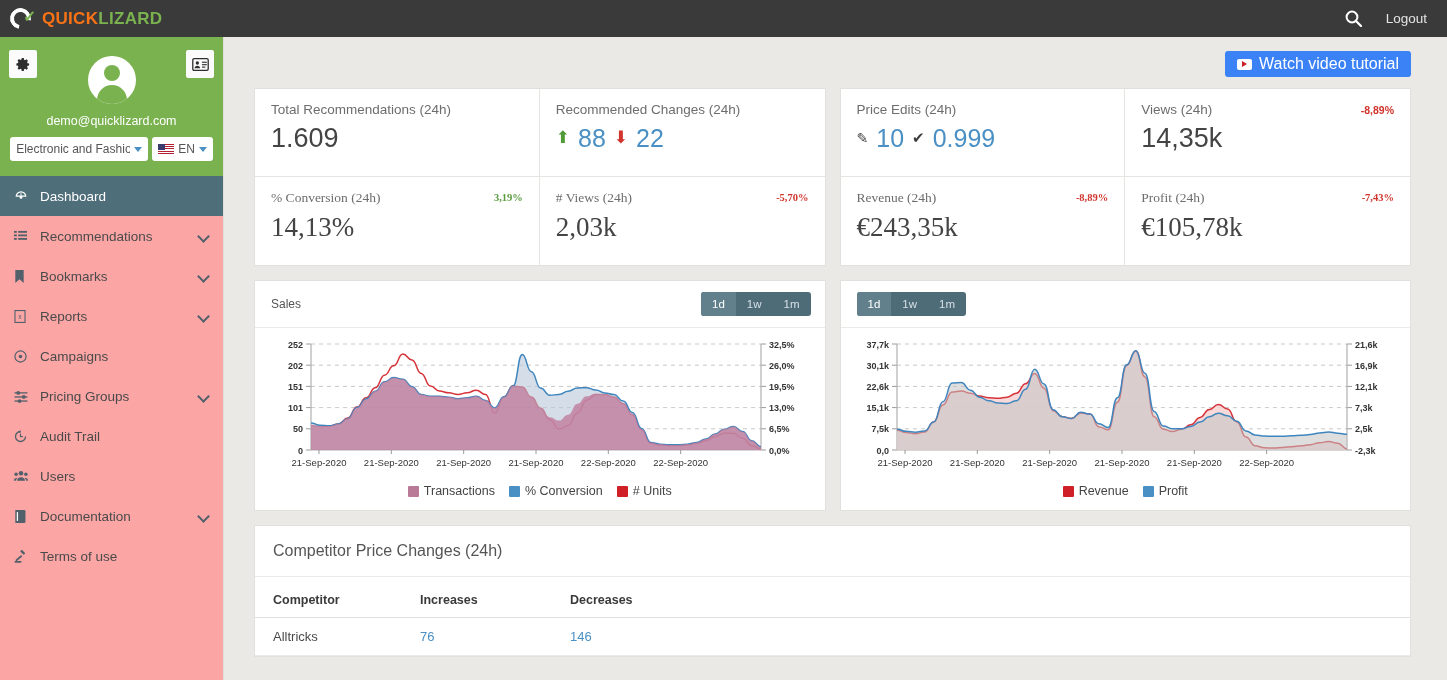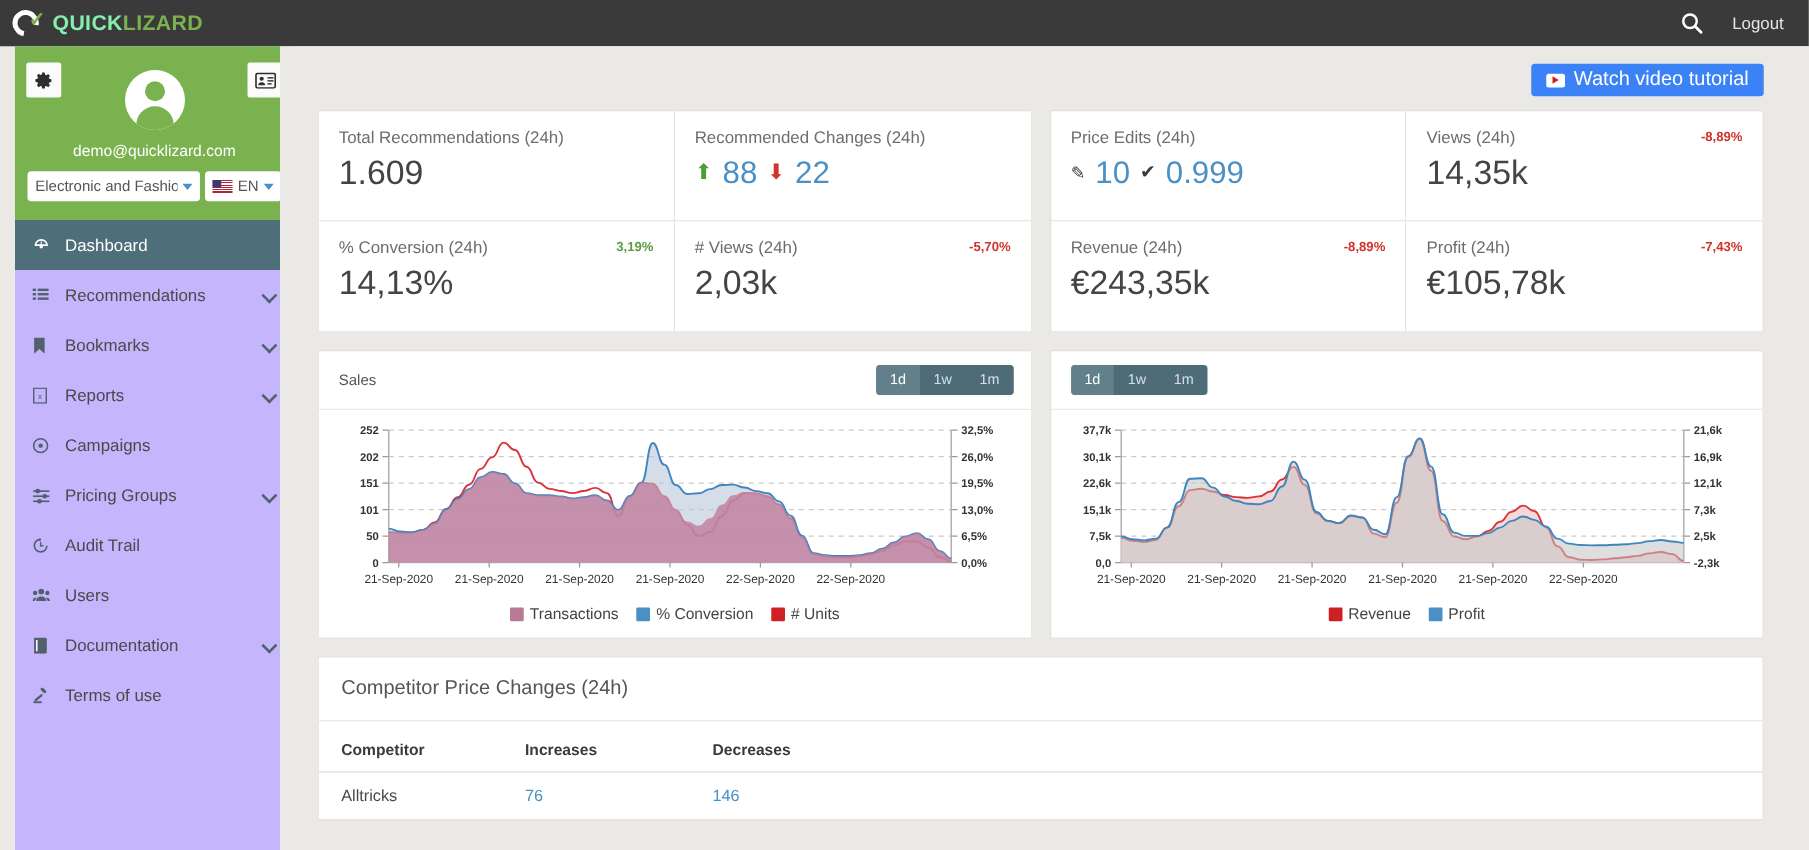--- a/index.html
+++ b/index.html
@@ -22,36 +22,36 @@
     position: absolute; left: 0; top: 2px; width: 21px; height: 21px;
     border: 4px solid #ffffff; border-radius: 50%;
     border-bottom-color: transparent;
     transform: rotate(-35deg);
   }
   .logo-liz {
     position: absolute; left: 13px; top: 3px;
     color: #7ab24f; font-size: 16px; line-height: 16px; font-weight: bold;
   }
   .logo-text { font-size: 17px; font-weight: bold; letter-spacing: 0.3px; margin-left: 6px; }
-  .logo-text .q { color: #86efac; }
+  .logo-text .q { color: #f97316; }
   .logo-text .l { color: #7ab24f; }
   .topbar-spacer { flex: 1; }
   .search-btn {
     width: 40px; height: 37px; display: flex; align-items: center; justify-content: center;
     cursor: pointer;
   }
   .search-btn svg { display: block; }
   .logout-btn {
     color: #e4e4e4; font-size: 13.5px; padding: 0 20px 0 12px; cursor: pointer;
   }
 
   
   .sidebar {
-    position: absolute; left: 12px; top: 37px; width: 224px; height: 643px;
-    background: #c4b5fd;
+    position: absolute; left: 0; top: 37px; width: 224px; height: 643px;
+    background: #fca5a5;
     border-right: 1px solid #e0dedb;
   }
   .profile {
     background: #7ab24f; height: 139px; position: relative;
     padding-top: 12px;
   }
   .icon-sq {
     position: absolute; width: 28px; height: 28px; background: #fbfbfb;
     border-radius: 2px; display: flex; align-items: center; justify-content: center;
     cursor: pointer;
@@ -145,21 +145,21 @@
   .kpi-wrap { margin: 11px 36px 0 30px; display: flex; gap: 14px; }
   .kpi-card {
     background: #fff; border: 1px solid #e2e0dd; flex: 1;
     display: grid; grid-template-columns: 1fr 1fr;
   }
   .kpi-cell {
     padding: 13px 16px 16px; border-right: 1px solid #e7e5e2; border-bottom: 1px solid #e7e5e2;
     min-height: 88px;
   }
   .kpi-cell:nth-child(2n) { border-right: none; }
-  .kpi-cell:nth-child(n+3) { border-bottom: none; }
+  .kpi-cell:nth-child(n+3) { border-bottom: none; font-family: Liberation Serif, serif; }
   .kpi-head { display: flex; align-items: flex-start; }
   .kpi-title { font-size: 13.5px; color: #6d6d6d; flex: 1; }
   .kpi-delta { font-size: 10.5px; font-weight: bold; white-space: nowrap; padding-top: 2px; }
   .kpi-delta.up { color: #5a9c3e; }
   .kpi-delta.down { color: #d0342c; }
   .kpi-value { font-size: 27px; color: #444; margin-top: 4px; font-weight: 300; line-height: 34px; }
   .kpi-pair { display: flex; align-items: center; gap: 8px; margin-top: 4px; line-height: 34px; }
   .kpi-pair .num { font-size: 25px; color: #4a90c4; font-weight: 300; }
   .arrow-up { color: #4f9b36; font-size: 17px; }
   .arrow-down { color: #d0342c; font-size: 17px; }

